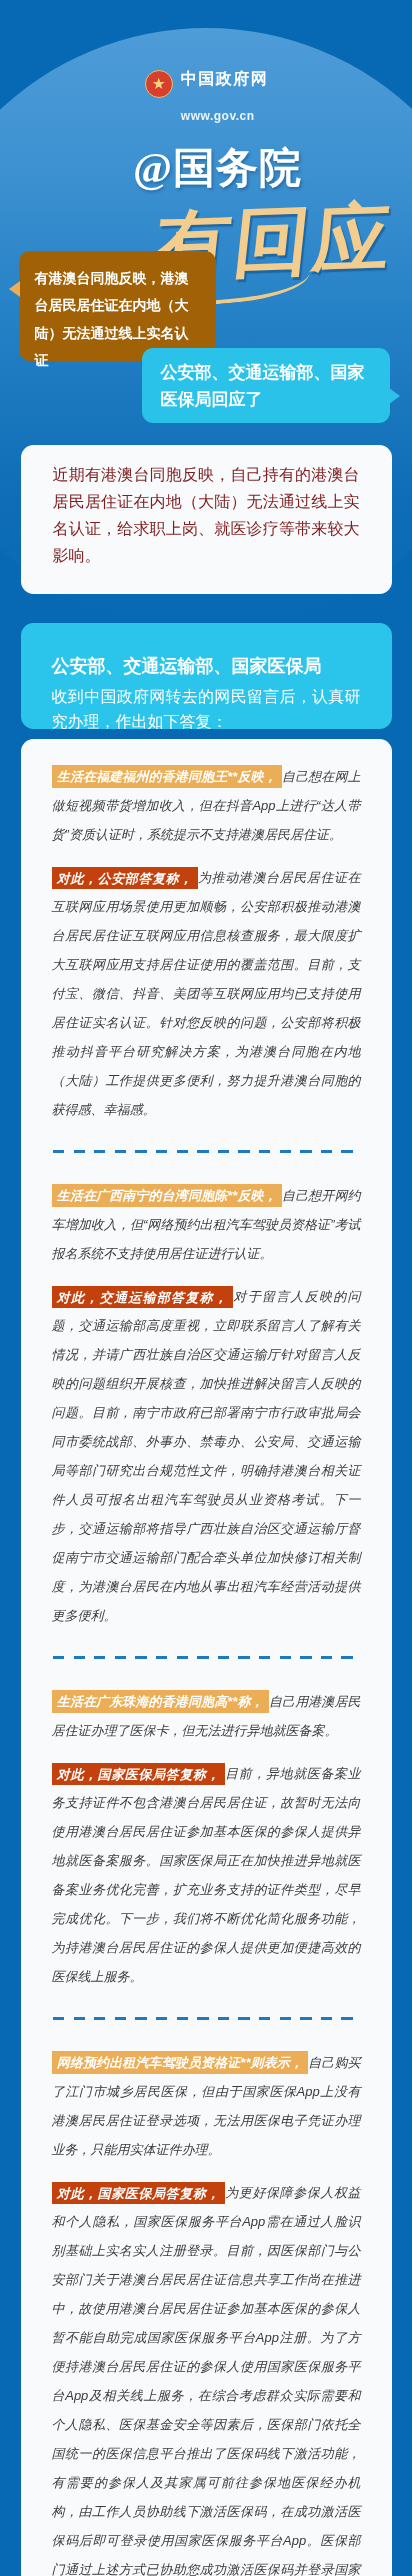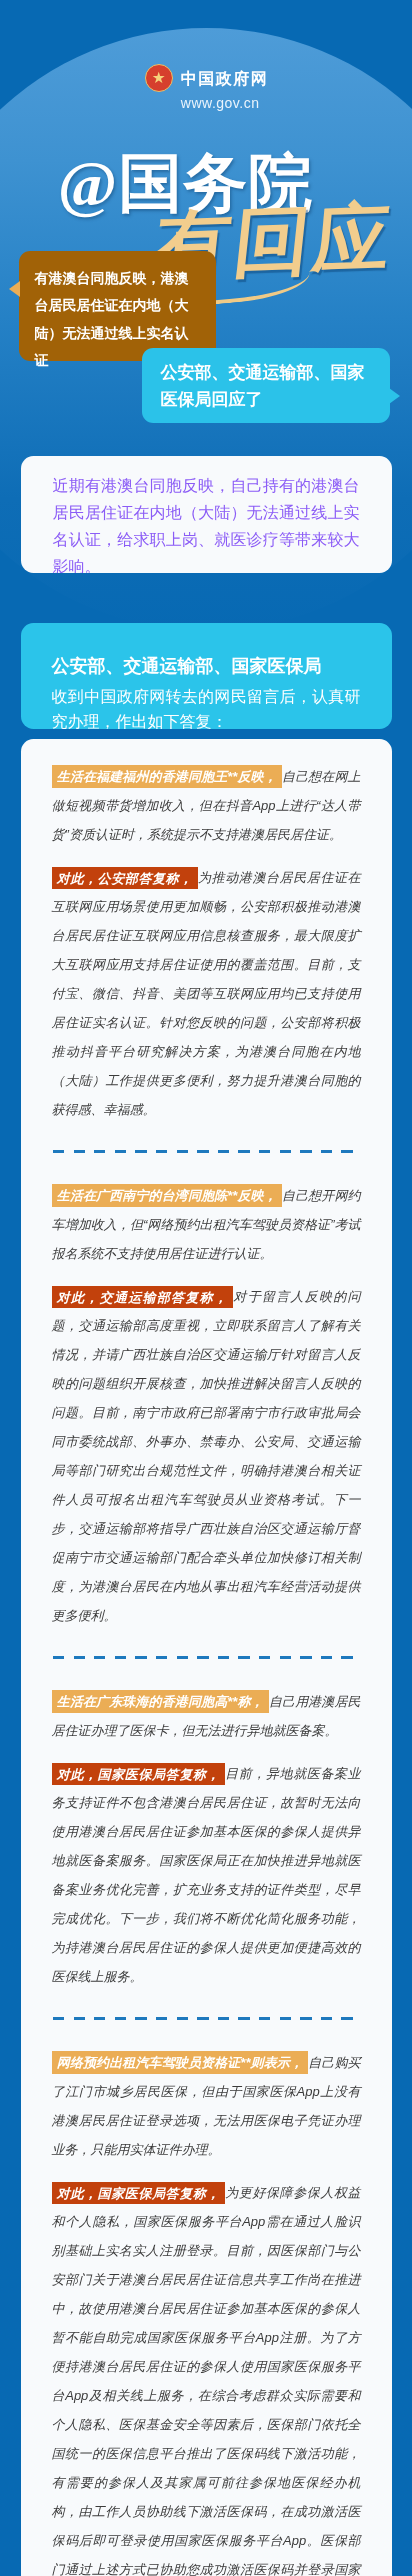--- a/index.html
+++ b/index.html
@@ -7,43 +7,43 @@
   .page{position:relative;width:413px;height:3421px;margin:0 auto;background:#0769B3;overflow:hidden;}
   
   .dome{position:absolute;left:-95px;top:28px;width:603px;height:603px;border-radius:50%;
         background:linear-gradient(180deg,#4E9CD8 0%,#3E92D1 22%,#2581C6 48%,#0E6DB6 78%,#0769B3 100%);}
   .logo-row{position:absolute;top:45px;left:0;width:100%;display:flex;justify-content:center;align-items:center;gap:8.2px;}
   .emblem{width:28px;height:28px;border-radius:50%;background:radial-gradient(circle at 50% 42%,#E8534038 0 0),#D13A28;
           border:1.5px solid #E9C26A;display:flex;align-items:center;justify-content:center;box-sizing:border-box;}
   .emblem .star{color:#F6D37C;font-size:15.5px;line-height:1;}
   .site-text{display:flex;flex-direction:column;}
   .site-name{color:#FFFFFF;font-size:16px;font-weight:bold;letter-spacing:1.5px;margin-top:24px;}
-  .site-url{color:#EAF4FC;font-size:14px;margin-top:5px;letter-spacing:0.5px;}
+  .site-url{color:#EAF4FC;font-size:12px;margin-top:19px;letter-spacing:0.5px;font-weight:bold;}
   .title-at{position:absolute;top:140px;left:0;width:371px;text-align:center;color:#FFFFFF;
-            font-family:"Liberation Serif",serif;font-weight:bold;font-size:64px;letter-spacing:1px;
-            text-shadow:1.5px 2.1px 3.1px rgba(0,40,80,.35);}
+            font-family:"Liberation Serif",serif;font-weight:bold;font-size:42px;letter-spacing:1px;
+            text-shadow:1.5px 2.1px 3.1px rgba(0,40,80,.35);padding-left:32px;}
   .title-gold{position:absolute;top:192px;left:155px;color:#F2CD8D;font-family:"Liberation Serif",serif;
               font-weight:bold;font-size:76px;letter-spacing:3.1px;transform:skewX(-8deg) rotate(-2deg);
               text-shadow:2.1px 2.6px 1px rgba(8,62,112,.45);}
   .swoosh{position:absolute;top:258px;left:81px;width:229px;height:44px;border-bottom:4.6px solid #EFCA87;
           border-radius:50% / 72%;transform:rotate(-5deg);}
   
   .bubble{position:absolute;border-radius:11.3px;box-sizing:border-box;color:#fff;font-weight:bold;}
   .bubble-q{left:19px;top:251px;width:197px;height:110px;background:#a16207;padding:14px 15.5px;
             font-size:14px;line-height:1.95;}
   .bubble-q .tail{position:absolute;left:-10.3px;top:30px;width:0;height:0;
             border-top:8.2px solid transparent;border-bottom:8.2px solid transparent;border-right:11.3px solid #EBAD55;}
   .bubble-a{left:142px;top:348px;width:248px;height:75px;background:#2BC2E9;padding:10.8px 18.5px;
             font-size:17px;line-height:1.6;z-index:3;}
   .bubble-a .tail{position:absolute;right:-10.3px;top:40px;width:0;height:0;
             border-top:8.2px solid transparent;border-bottom:8.2px solid transparent;border-left:11.3px solid #2BC2E9;}
   
   .card{position:absolute;left:20.6px;width:371px;border-radius:12.4px;box-sizing:border-box;z-index:2;}
   .card-white{background:#F8FAFC;}
-  .intro-card{top:456px;height:117px;padding:15.5px 32px;color:#8b5cf6;font-size:16px;line-height:27px;
+  .intro-card{top:445px;height:149px;padding:15.5px 32px;color:#7f1d1d;font-size:16px;line-height:27px;
               text-align:justify;overflow:hidden;}
   .agency-card{top:623px;height:106px;background:#2BC4EA;padding:31px 31px;color:#FFFFFF;overflow:hidden;}
   .agency-title{font-size:18px;font-weight:bold;line-height:1.35;margin-bottom:6.2px;}
   .agency-text{font-size:16px;line-height:25px;text-align:justify;}
   .qa-card{top:739px;height:2429px;padding:23px 31px 20.6px;overflow:hidden;}
   .qa-card p{margin:0 0 14.4px 0;color:#3B3B3B;font-size:13px;line-height:29px;text-align:justify;font-style:italic;}
   .hl{font-weight:bold;color:#FFFFFF;padding:3.6px 5.2px;}
   .hl-q{background:#EBAD55;}
   .hl-a{background:#c2410c;}
   .divider{height:2.6px;margin:26px 1px 28px;

